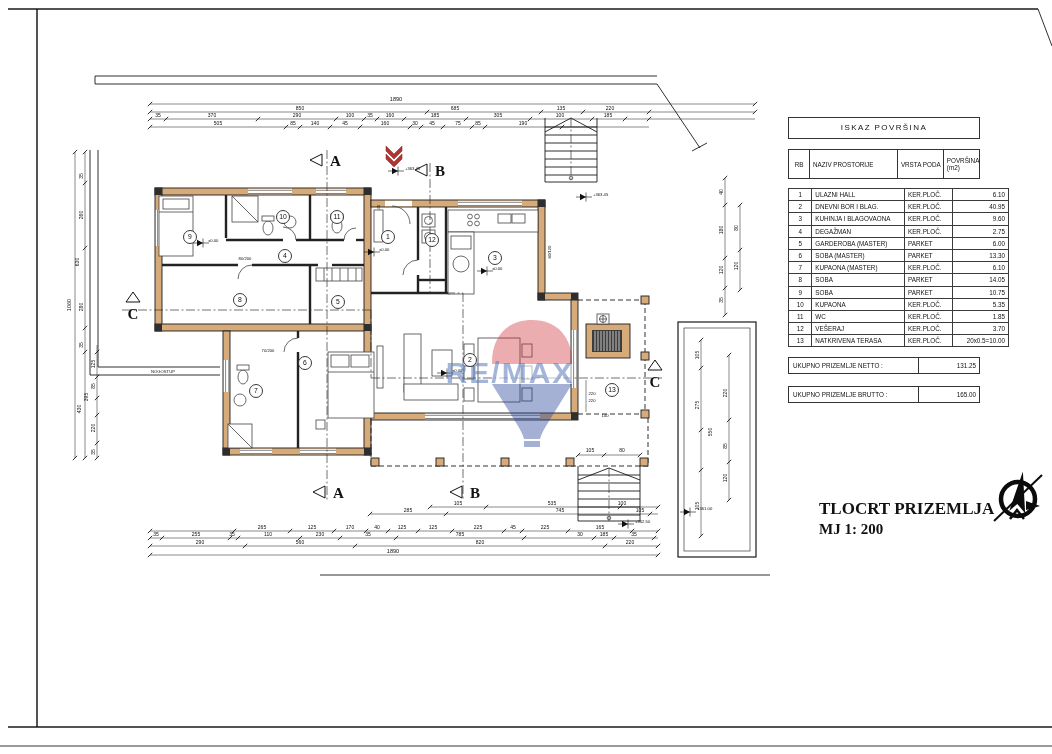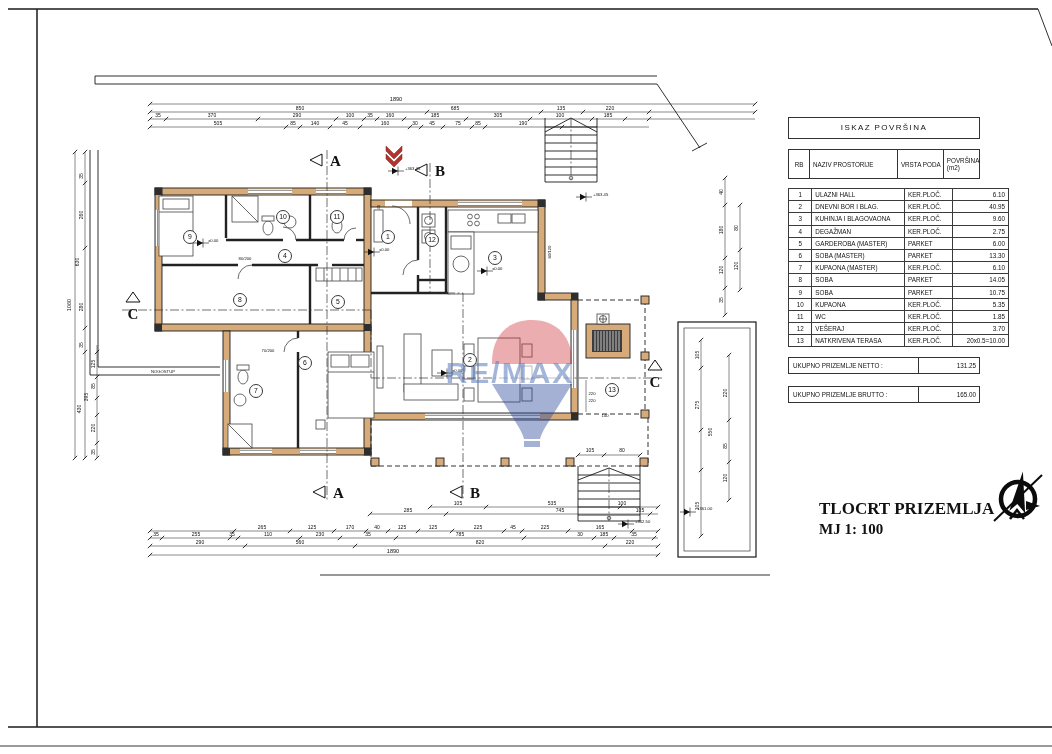--- a/index.html
+++ b/index.html
@@ -778,21 +778,21 @@
     <div class="tv">131.25</div>
   </div>
   <div class="totbox b2">
     <div class="tl">UKUPNO PRIZEMLJE BRUTTO :</div>
     <div class="tv">165.00</div>
   </div>
 </div>
 
 <div class="dtitle">
   <div>TLOCRT PRIZEMLJA</div>
-  <div class="dscale">MJ 1: 100</div>
+  <div class="dscale">MJ 1: 200</div>
 </div>
 
 <svg class="compass" width="64" height="64" viewBox="0 0 64 64">
   <circle cx="32" cy="32" r="17" fill="none" stroke="#0b0b0b" stroke-width="4.5"></circle>
   <line x1="8" y1="54" x2="56" y2="8" stroke="#0b0b0b" stroke-width="2"></line>
   <polygon points="33,4 41,45 32,37 25,45" fill="#0b0b0b" transform="rotate(8 32 32)"></polygon>
   <polygon points="40,34 54,39 40,43" fill="#0b0b0b"></polygon>
   <path d="M24,52 L31,43 L38,52" fill="none" stroke="#0b0b0b" stroke-width="2.5"></path>
 </svg>
 

